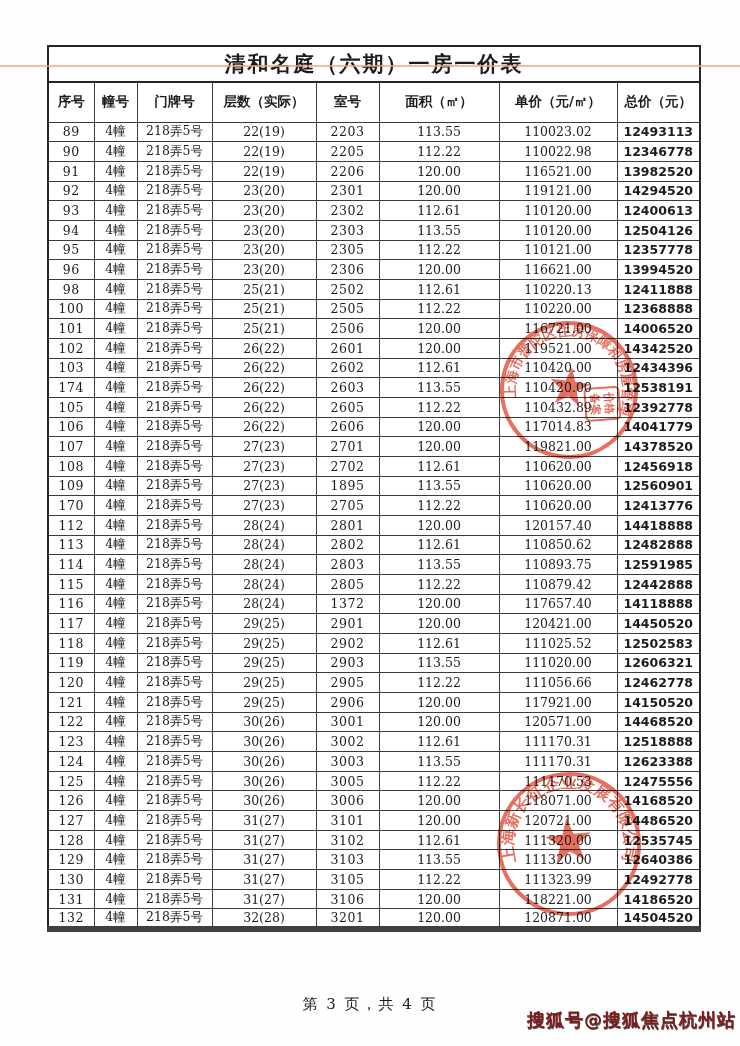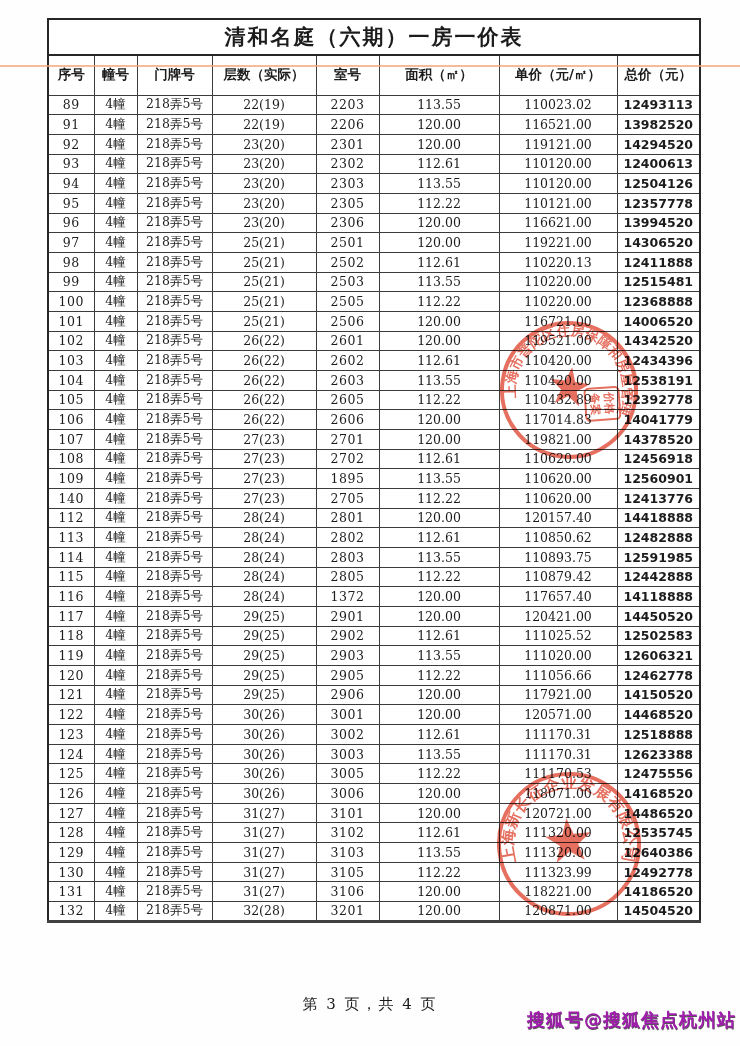--- a/index.html
+++ b/index.html
@@ -11,21 +11,21 @@
     font-family:"DejaVu Serif","Liberation Serif",serif;
     color:#1c1c1c;
     overflow:hidden;
   }
   .scan-line {
     position:absolute; left:0; top:65px; width:740px; height:2px;
     background:rgba(242,166,120,0.75);
     z-index:3;
   }
   .doc-table-wrap {
-    position:absolute; left:47px; top:18px; width:652px;
+    position:absolute; left:47px; top:45px; width:652px;
     z-index:1;
   }
   table.price-table {
     border-collapse:collapse; table-layout:fixed; width:652px;
     background:#fff;
   }
   table.price-table td, table.price-table th {
     border:1px solid #3b3b3b;
     text-align:center; vertical-align:middle;
     overflow:hidden; white-space:nowrap;
@@ -45,31 +45,31 @@
   tr.header-row th:last-child { border-right:2px solid #262626; }
   tbody tr { height:19.68px;padding-left:44px; }
   tbody td { font-size:12.5px; }
   tbody td.c0, tbody td.c4 { letter-spacing:0.5px; }
   tbody td.c7 {
     font-family:"DejaVu Sans","Liberation Sans",sans-serif;
     font-weight:600; font-size:12.5px;
   }
   tbody td:first-child { border-left:2px solid #262626; }
   tbody td:last-child { border-right:2px solid #262626; }
-  tbody tr:last-child td { border-bottom:3px solid #404040; }
+  tbody tr:last-child td { border-bottom:6px solid #404040; }
   .footer-text {
     position:absolute; left:0; top:995px; width:740px;
     text-align:center; font-size:15px; letter-spacing:2px;
     z-index:2;
   }
   .watermark {
     position:absolute; right:4px; top:1008px;
     font-family:"DejaVu Sans","Liberation Sans",sans-serif;
     font-size:18px; font-weight:900; letter-spacing:1px;
-    color:#a21caf; text-shadow:0.5px 0.5px 0 #555;
+    color:#7f1d1d; text-shadow:0.5px 0.5px 0 #555;
     z-index:4;
   }
   .seal {
     position:absolute; z-index:5;
     mix-blend-mode:multiply; opacity:0.82;
     pointer-events:none;
   }
   .seal svg { display:block; }
   .seal-stroke { fill:none; stroke:#e0503d; stroke-width:4; }
   .seal-text { fill:#e0503d; font-family:"DejaVu Serif","Liberation Serif",serif; font-weight:bold; }
@@ -112,20 +112,30 @@
           <td class="c0">89</td>
           <td class="c1">4幢</td>
           <td class="c2">218弄5号</td>
           <td class="c3">22(19)</td>
           <td class="c4">2203</td>
           <td class="c5">113.55</td>
           <td class="c6">110023.02</td>
           <td class="c7">12493113</td>
         </tr>
         <tr>
+          <td class="c0">90</td>
+          <td class="c1">4幢</td>
+          <td class="c2">218弄5号</td>
+          <td class="c3">22(19)</td>
+          <td class="c4">2205</td>
+          <td class="c5">112.22</td>
+          <td class="c6">110022.98</td>
+          <td class="c7">12346778</td>
+        </tr>
+        <tr>
           <td class="c0">91</td>
           <td class="c1">4幢</td>
           <td class="c2">218弄5号</td>
           <td class="c3">22(19)</td>
           <td class="c4">2206</td>
           <td class="c5">120.00</td>
           <td class="c6">116521.00</td>
           <td class="c7">13982520</td>
         </tr>
         <tr>
@@ -172,50 +182,30 @@
           <td class="c0">96</td>
           <td class="c1">4幢</td>
           <td class="c2">218弄5号</td>
           <td class="c3">23(20)</td>
           <td class="c4">2306</td>
           <td class="c5">120.00</td>
           <td class="c6">116621.00</td>
           <td class="c7">13994520</td>
         </tr>
         <tr>
-          <td class="c0">97</td>
-          <td class="c1">4幢</td>
-          <td class="c2">218弄5号</td>
-          <td class="c3">25(21)</td>
-          <td class="c4">2501</td>
-          <td class="c5">120.00</td>
-          <td class="c6">119221.00</td>
-          <td class="c7">14306520</td>
-        </tr>
-        <tr>
           <td class="c0">98</td>
           <td class="c1">4幢</td>
           <td class="c2">218弄5号</td>
           <td class="c3">25(21)</td>
           <td class="c4">2502</td>
           <td class="c5">112.61</td>
           <td class="c6">110220.13</td>
           <td class="c7">12411888</td>
         </tr>
         <tr>
-          <td class="c0">99</td>
-          <td class="c1">4幢</td>
-          <td class="c2">218弄5号</td>
-          <td class="c3">25(21)</td>
-          <td class="c4">2503</td>
-          <td class="c5">113.55</td>
-          <td class="c6">110220.00</td>
-          <td class="c7">12515481</td>
-        </tr>
-        <tr>
           <td class="c0">100</td>
           <td class="c1">4幢</td>
           <td class="c2">218弄5号</td>
           <td class="c3">25(21)</td>
           <td class="c4">2505</td>
           <td class="c5">112.22</td>
           <td class="c6">110220.00</td>
           <td class="c7">12368888</td>
         </tr>
         <tr>
@@ -242,21 +232,21 @@
           <td class="c0">103</td>
           <td class="c1">4幢</td>
           <td class="c2">218弄5号</td>
           <td class="c3">26(22)</td>
           <td class="c4">2602</td>
           <td class="c5">112.61</td>
           <td class="c6">110420.00</td>
           <td class="c7">12434396</td>
         </tr>
         <tr>
-          <td class="c0">104</td>
+          <td class="c0">174</td>
           <td class="c1">4幢</td>
           <td class="c2">218弄5号</td>
           <td class="c3">26(22)</td>
           <td class="c4">2603</td>
           <td class="c5">113.55</td>
           <td class="c6">110420.00</td>
           <td class="c7">12538191</td>
         </tr>
         <tr>
           <td class="c0">105</td>
@@ -302,21 +292,21 @@
           <td class="c0">109</td>
           <td class="c1">4幢</td>
           <td class="c2">218弄5号</td>
           <td class="c3">27(23)</td>
           <td class="c4">1895</td>
           <td class="c5">113.55</td>
           <td class="c6">110620.00</td>
           <td class="c7">12560901</td>
         </tr>
         <tr>
-          <td class="c0">140</td>
+          <td class="c0">170</td>
           <td class="c1">4幢</td>
           <td class="c2">218弄5号</td>
           <td class="c3">27(23)</td>
           <td class="c4">2705</td>
           <td class="c5">112.22</td>
           <td class="c6">110620.00</td>
           <td class="c7">12413776</td>
         </tr>
         <tr>
           <td class="c0">112</td>

